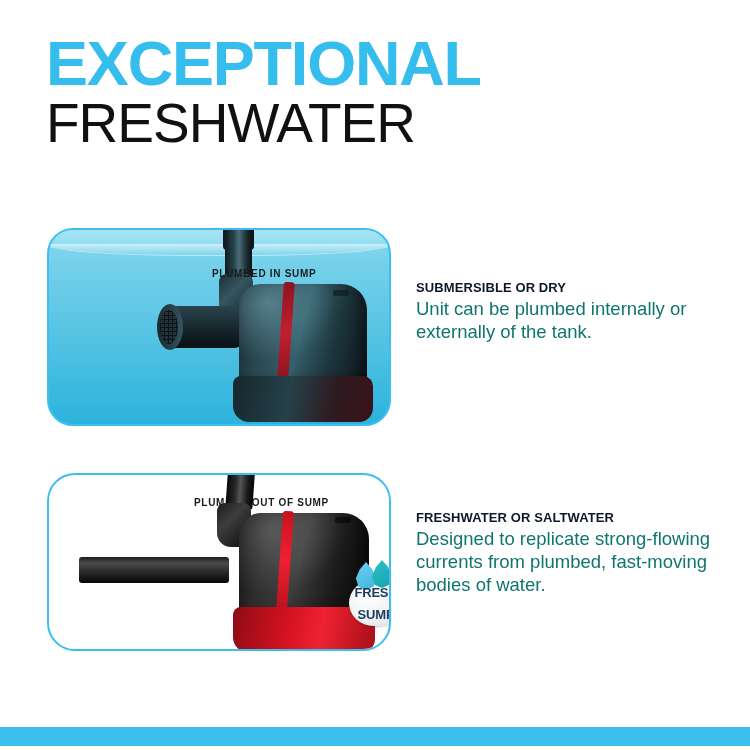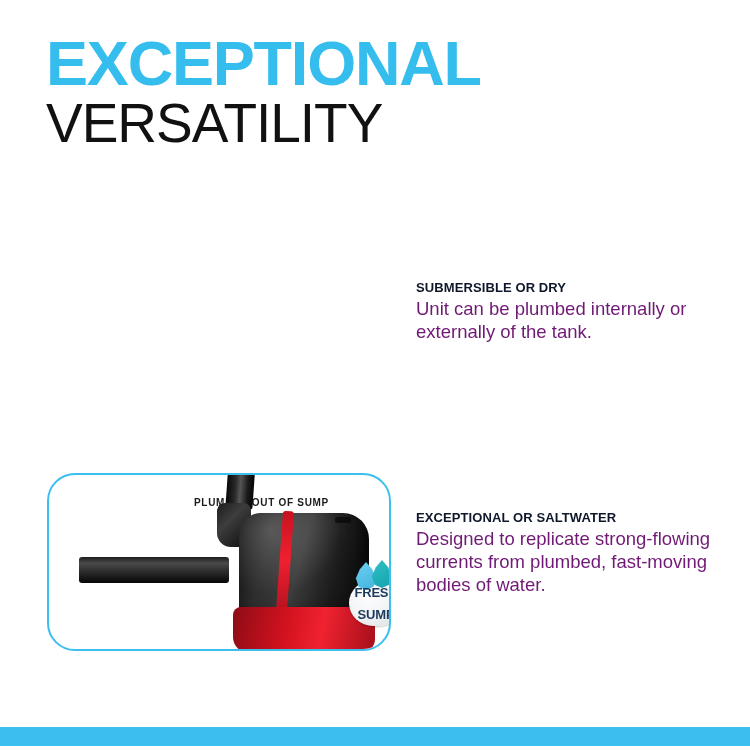--- a/index.html
+++ b/index.html
@@ -260,42 +260,61 @@
     font-size:13px;
     font-weight:bold;
     color:#0f172a;
     letter-spacing:0.1px;
     margin-bottom:3px;
     white-space:nowrap;
   }
   .feature-body {
     font-size:18.5px;
     font-weight:400;
-    color:#701a75;
+    color:#0f766e;
     line-height:1.24;
   }
 
   
   .footer-bar {
     position:absolute;
     left:0; top:727px;
     width:750px; height:19px;
     background:#3CBFEF;
   }
 </style>
 </head>
 <body>
 
 <div class="title-block">
   <div class="title-line1">EXCEPTIONAL</div>
-  <div class="title-line2">VERSATILITY</div>
+  <div class="title-line2">FRESHWATER</div>
 </div>
 
 <div class="row row-1">
 
+  <div class="panel panel-water">
+    <div class="water-sheen"></div>
+    <div class="water-surface"></div>
+
+    <div class="pump pump-a">
+      <div class="pipe-collar"></div>
+      <div class="pipe-v"></div>
+      <div class="elbow"></div>
+      <div class="intake"></div>
+      <div class="intake-face"></div>
+      <div class="intake-grid"></div>
+      <div class="pump-body"></div>
+      <div class="pump-vents"></div>
+      <div class="pump-stripe"></div>
+      <div class="pump-base"></div>
+    </div>
+
+    <div class="panel-label label-sump">PLUMBED IN SUMP</div>
+  </div>
 
   <div class="feature feature-1">
     <div class="feature-head">SUBMERSIBLE OR DRY</div>
     <div class="feature-body">Unit can be plumbed internally or externally of the tank.</div>
   </div>
 </div>
 
 <div class="row row-2">
 
   <div class="panel panel-dry">
@@ -318,18 +337,18 @@
       <div class="drop drop-2"></div>
       <div class="badge-text">
         <div class="bt-fresh">FRESH</div>
         <div class="bt-or">OR</div>
         <div class="bt-salt">SUMP</div>
       </div>
     </div>
   </div>
 
   <div class="feature feature-2">
-    <div class="feature-head">EXCEPTIONAL OR SALTWATER</div>
+    <div class="feature-head">FRESHWATER OR SALTWATER</div>
     <div class="feature-body">Designed to replicate strong-flowing currents from plumbed, fast-moving bodies of water.</div>
   </div>
 </div>
 
 <div class="footer-bar"></div>
 
 </body></html>

